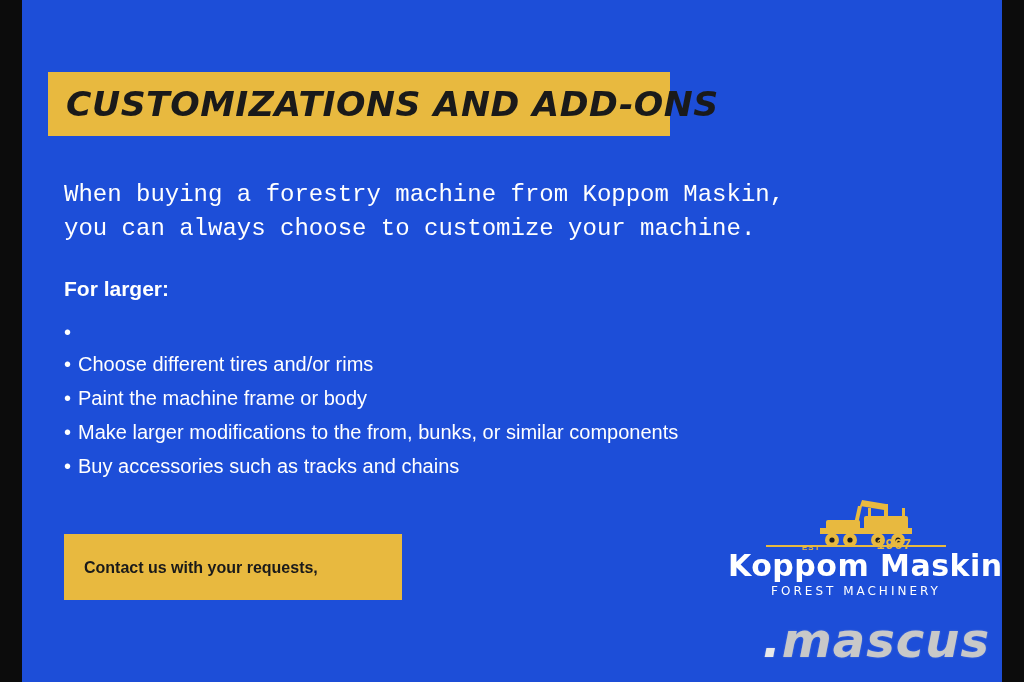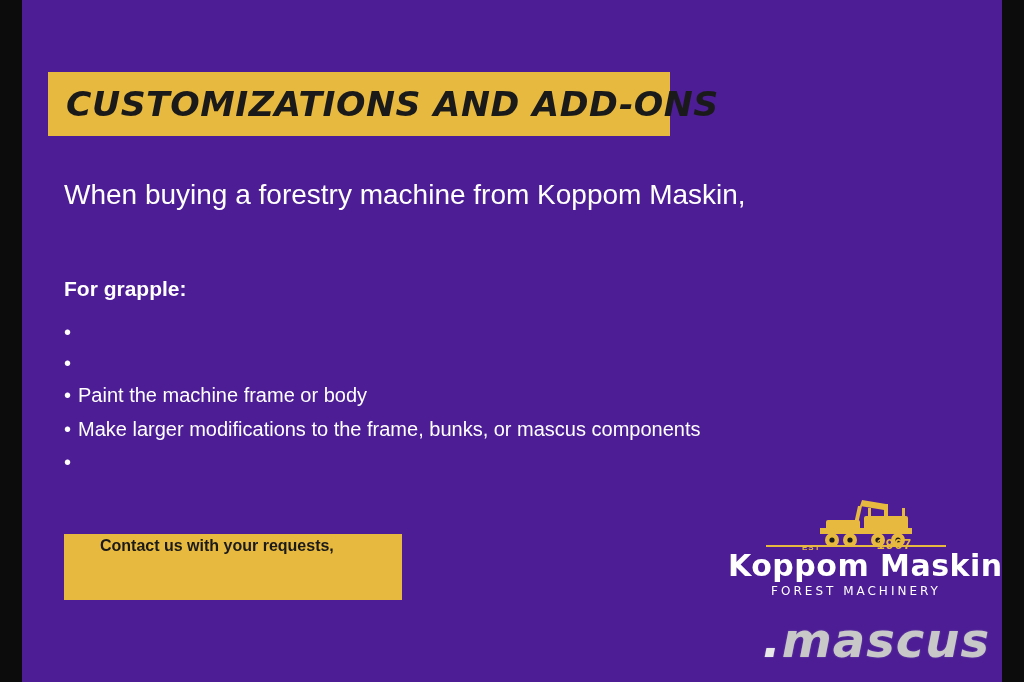--- a/index.html
+++ b/index.html
@@ -10,21 +10,21 @@
   body {
     width: 1024px;
     height: 682px;
     overflow: hidden;
     font-family: "Liberation Sans", sans-serif;
   }
   #page {
     position: relative;
     width: 1024px;
     height: 682px;
-    background: #4c1d95;
+    background: #1d4ed8;
     overflow: hidden;
   }
   
   .edge-bar {
     position: absolute;
     top: 0;
     bottom: 0;
     width: 22px;
     background: #0c0c0c;
   }
@@ -53,23 +53,23 @@
     transform: scaleX(1.02);
     transform-origin: left center;
   }
 
   .intro {
     position: absolute;
     left: 64px;
     top: 178px;
     width: 740px;
     color: #ffffff;
-    font-size: 28px;
+    font-size: 24px;
     line-height: 34px;
-    font-family: Liberation Sans, sans-serif;
+    font-family: Liberation Mono, monospace;
   }
   .intro div { white-space: nowrap; }
 
   .example-label {
     position: absolute;
     left: 64px;
     top: 277px;
     color: #ffffff;
     font-size: 21px;
     font-weight: bold;
@@ -99,21 +99,22 @@
 
   .contact-box {
     position: absolute;
     left: 64px;
     top: 534px;
     width: 338px;
     height: 66px;
     background: #e8b93f;
     display: flex;
     flex-direction: column;
-    padding-left: 36px;
+    justify-content: center;
+    padding-left: 20px;
     box-sizing: border-box;
   }
   .contact-box div {
     color: #1a1a1a;
     font-size: 16px;
     font-weight: bold;
     line-height: 23px;
     white-space: nowrap;
   }
 
@@ -196,41 +197,44 @@
 
   <div class="edge-bar edge-left"></div>
   <div class="edge-bar edge-right"></div>
 
   <div class="headline-band">
     <div class="headline-text">CUSTOMIZATIONS AND ADD-ONS</div>
   </div>
 
   <div class="intro">
     <div>When buying a forestry machine from Koppom Maskin,</div>
-  </div>
-
-  <div class="example-label">For grapple:</div>
+    <div>you can always choose to customize your machine.</div>
+  </div>
+
+  <div class="example-label">For larger:</div>
 
   <div class="bullets">
     <div class="bullet">
       <span class="dot">•</span>
     </div>
     <div class="bullet">
       <span class="dot">•</span>
+      <span>Choose different tires and/or rims</span>
     </div>
     <div class="bullet">
       <span class="dot">•</span>
       <span>Paint the machine frame or body</span>
     </div>
     <div class="bullet">
       <span class="dot">•</span>
-      <span>Make larger modifications to the frame, bunks, or mascus components</span>
-    </div>
-    <div class="bullet">
-      <span class="dot">•</span>
+      <span>Make larger modifications to the from, bunks, or similar components</span>
+    </div>
+    <div class="bullet">
+      <span class="dot">•</span>
+      <span>Buy accessories such as tracks and chains</span>
     </div>
   </div>
 
   <div class="contact-box">
     <div>Contact us with your requests,</div>
   </div>
 
   <div class="logo">
     <div class="logo-mark">
       <svg width="180" height="52" viewBox="0 0 180 52" xmlns="http://www.w3.org/2000/svg">

